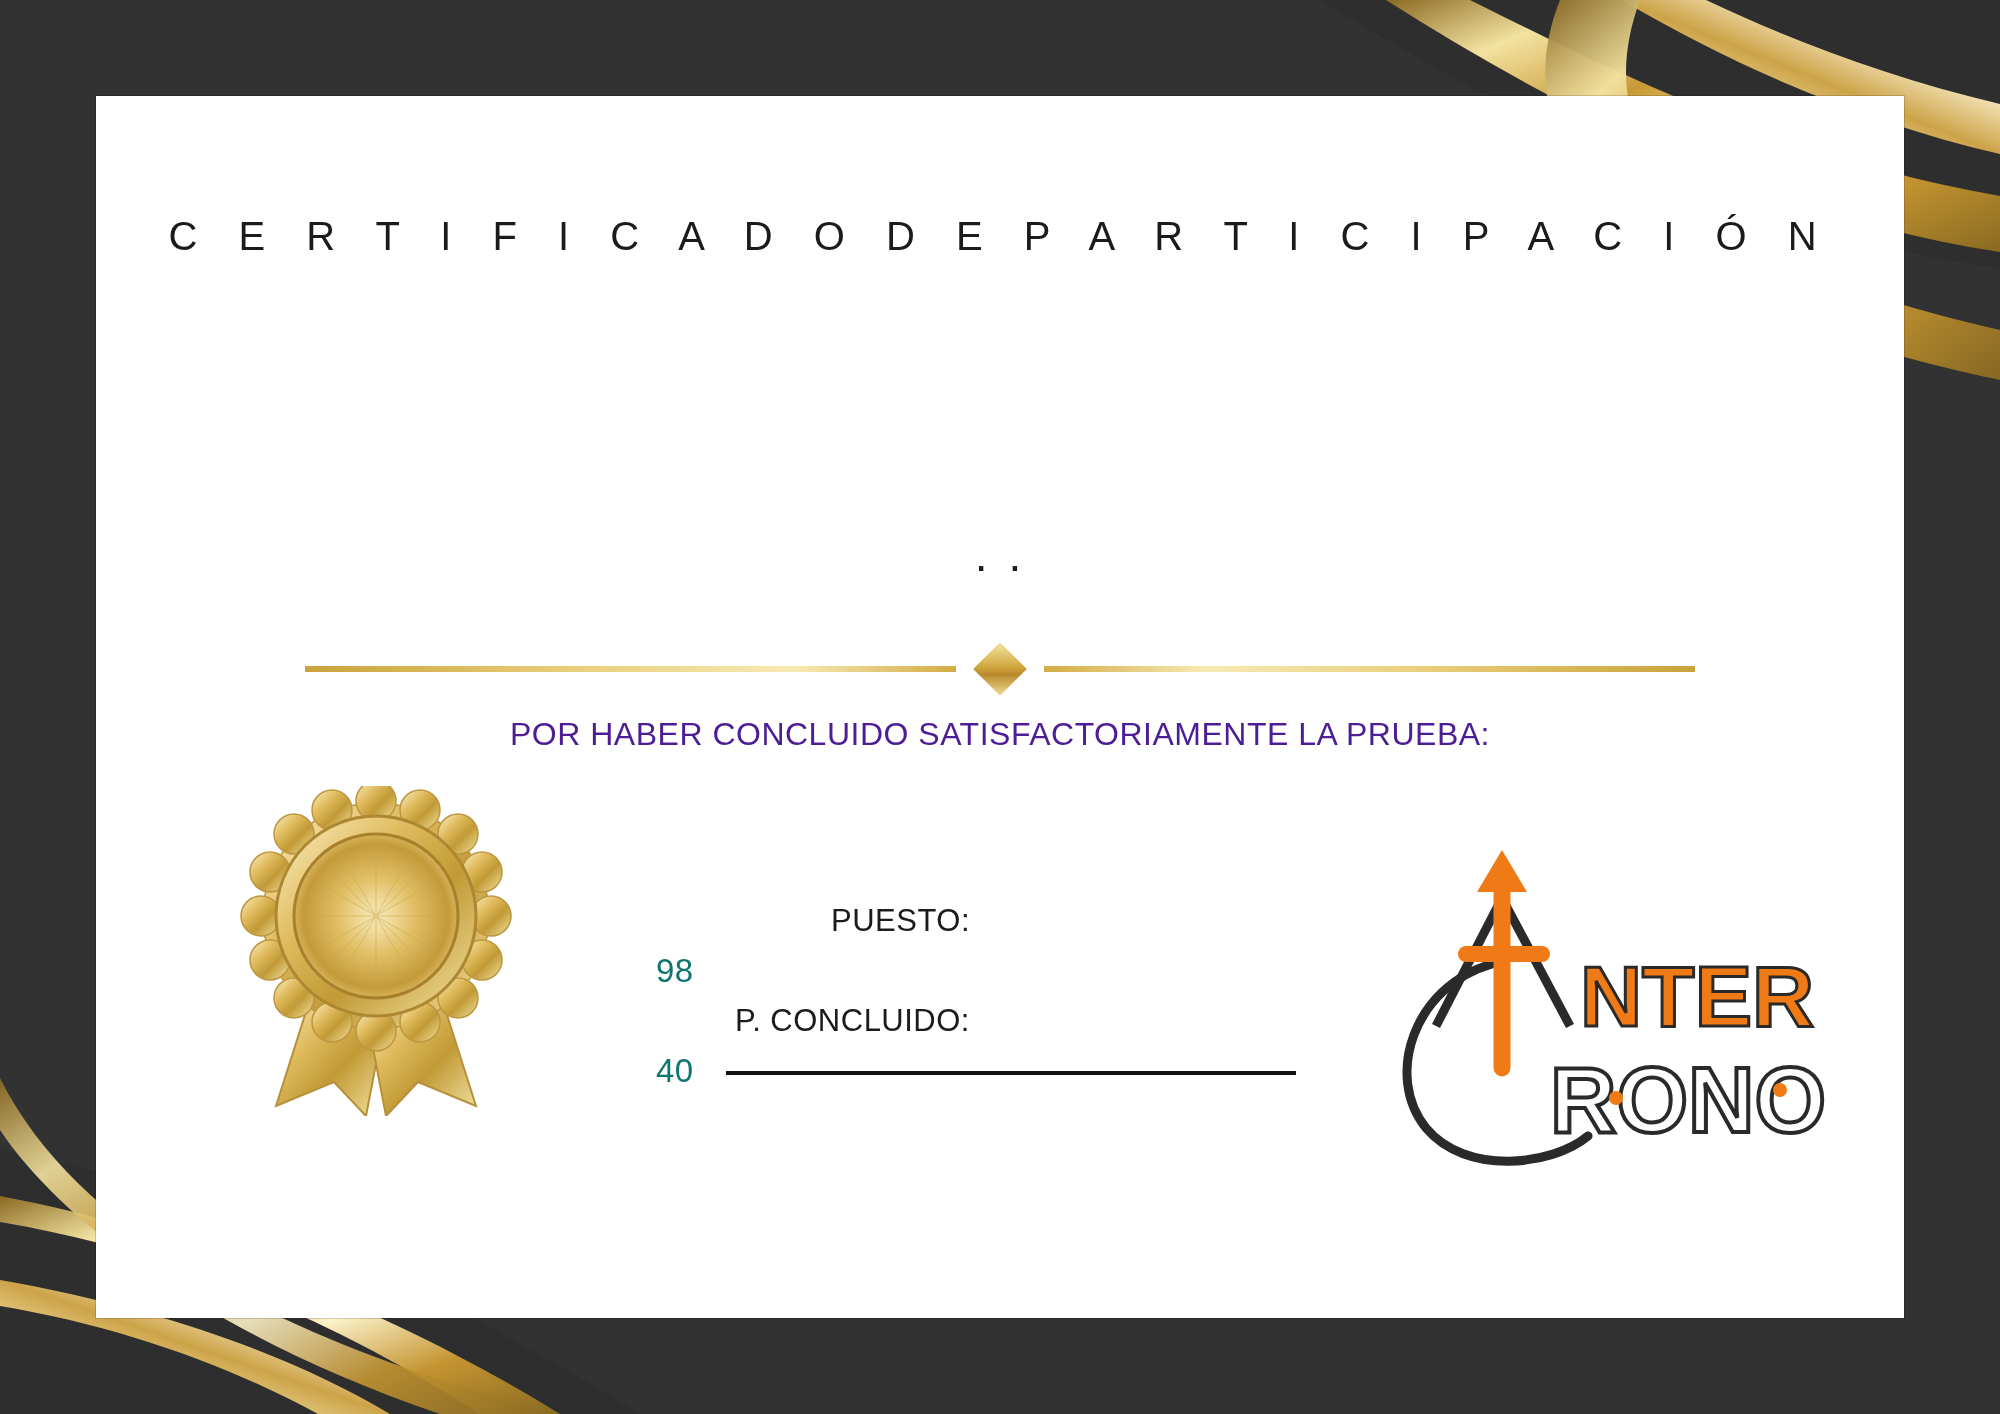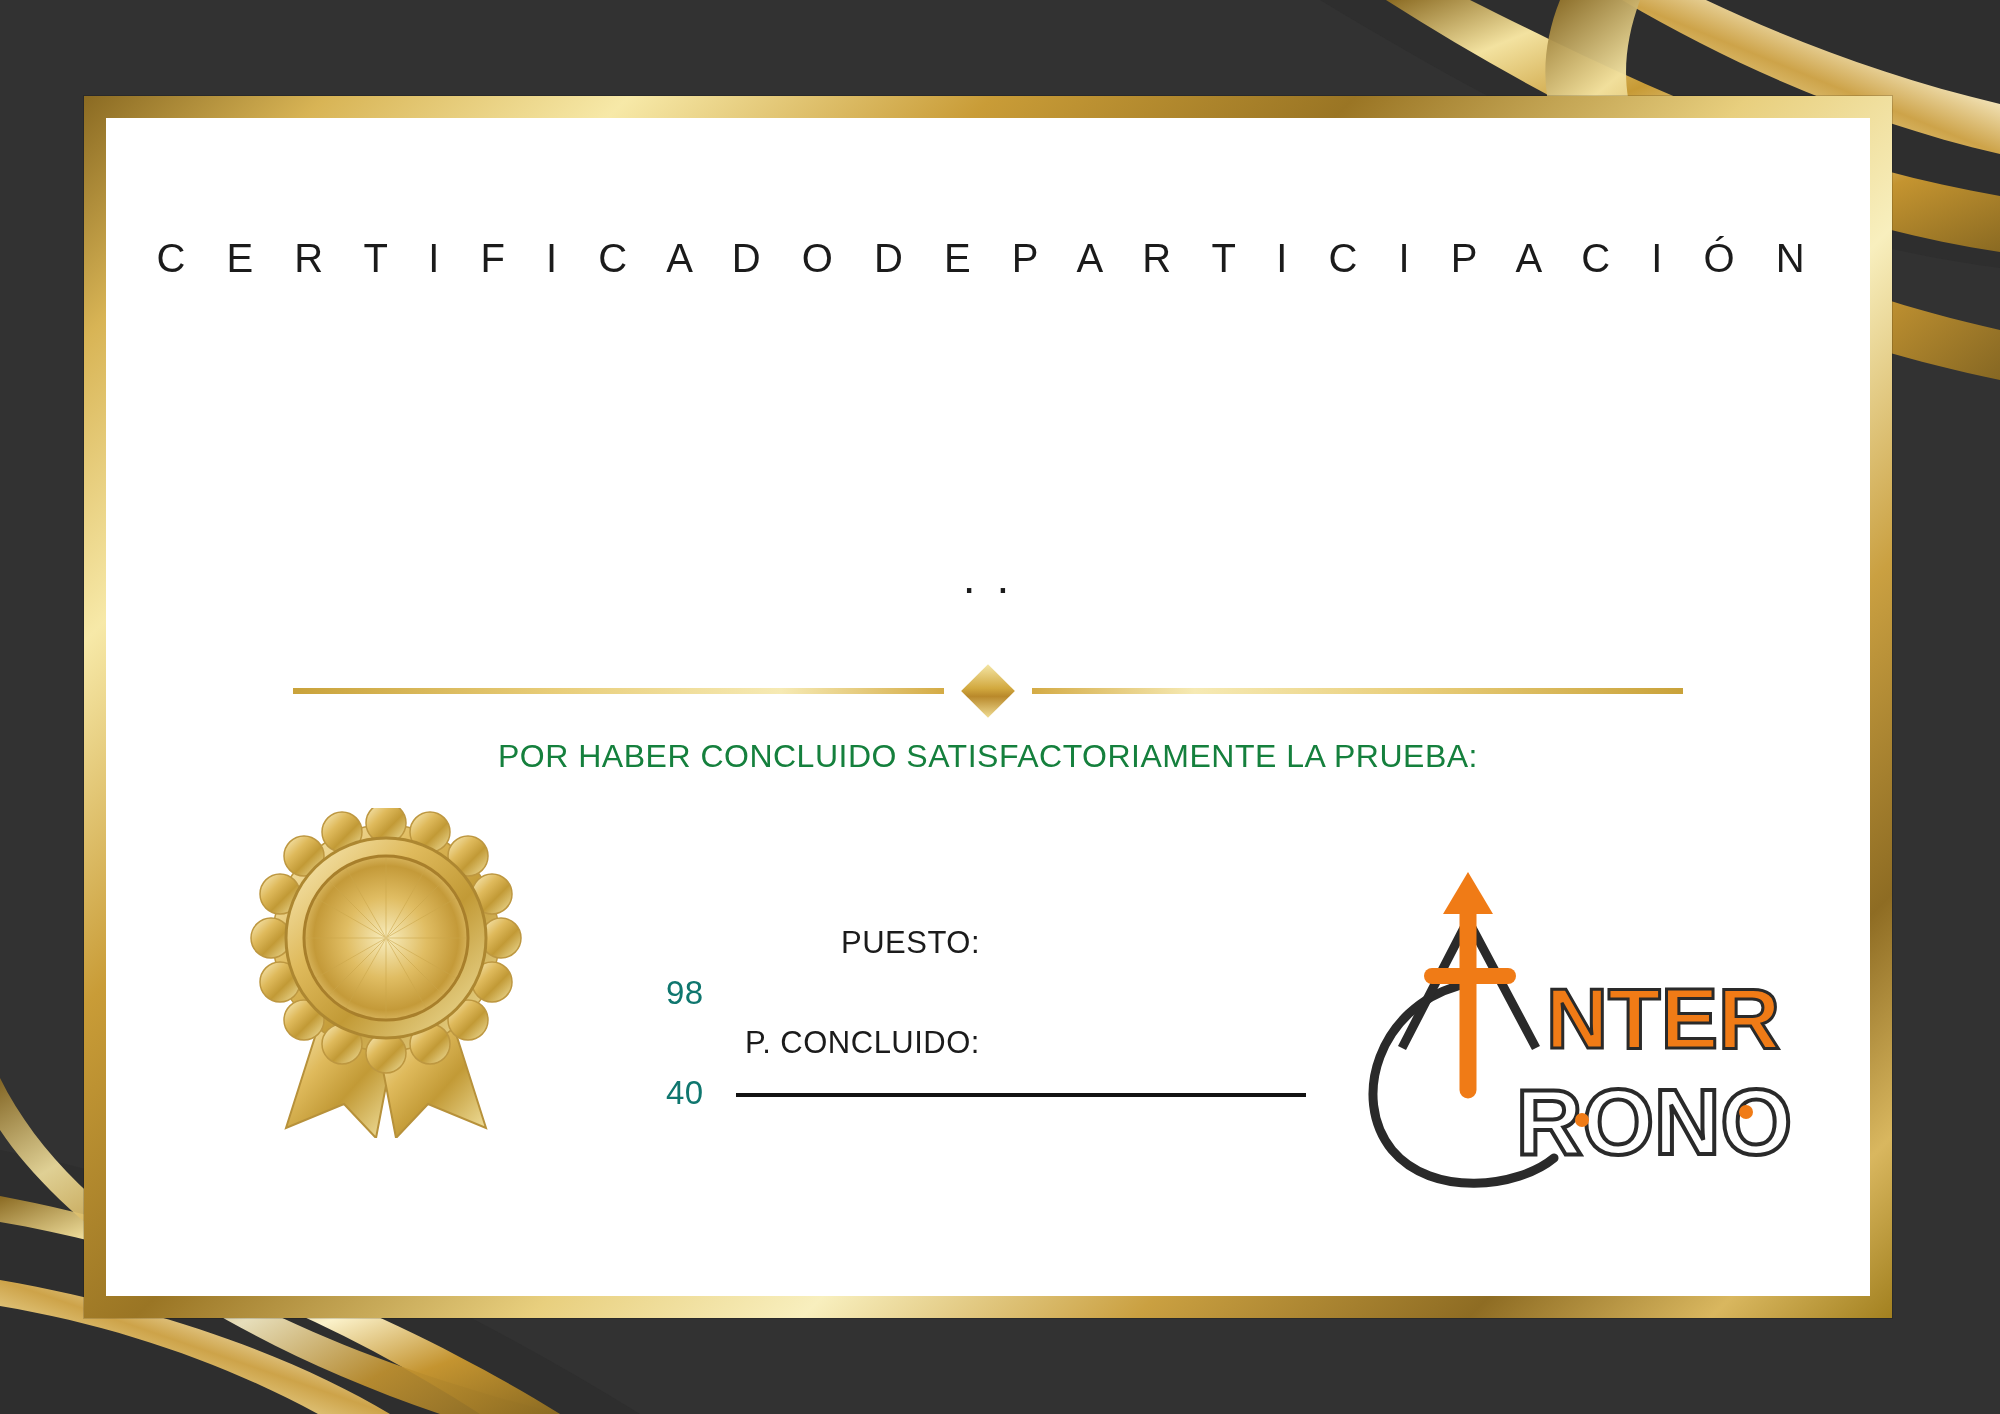--- a/index.html
+++ b/index.html
@@ -26,25 +26,24 @@
   
   .swoosh-layer {
     position: absolute;
     inset: 0;
     pointer-events: none;
   }
 
   
   .frame {
     position: absolute;
-    left: 84px;
+    left: 96px;
     top: 96px;
     width: 1808px;
     height: 1222px;
-    padding: 22px;
     box-sizing: border-box;
     background: linear-gradient(135deg,
         #8a6a22 0%,
         #d8b455 8%,
         #f7e9a8 18%,
         #c99c37 30%,
         #9a7524 42%,
         #e8cf7e 55%,
         #f8efbe 64%,
         #caa041 75%,
@@ -122,21 +121,21 @@
   }
 
   
   .subtitle {
     position: absolute;
     top: 620px;
     left: 0;
     right: 0;
     text-align: center;
     font-size: 32px;
-    color: #15803d;
+    color: #4c1d95;
     letter-spacing: 0.5px;
     font-weight: 400;
     white-space: nowrap;
   }
 
   
   .results {
     position: absolute;
     left: 560px;
     top: 800px;

